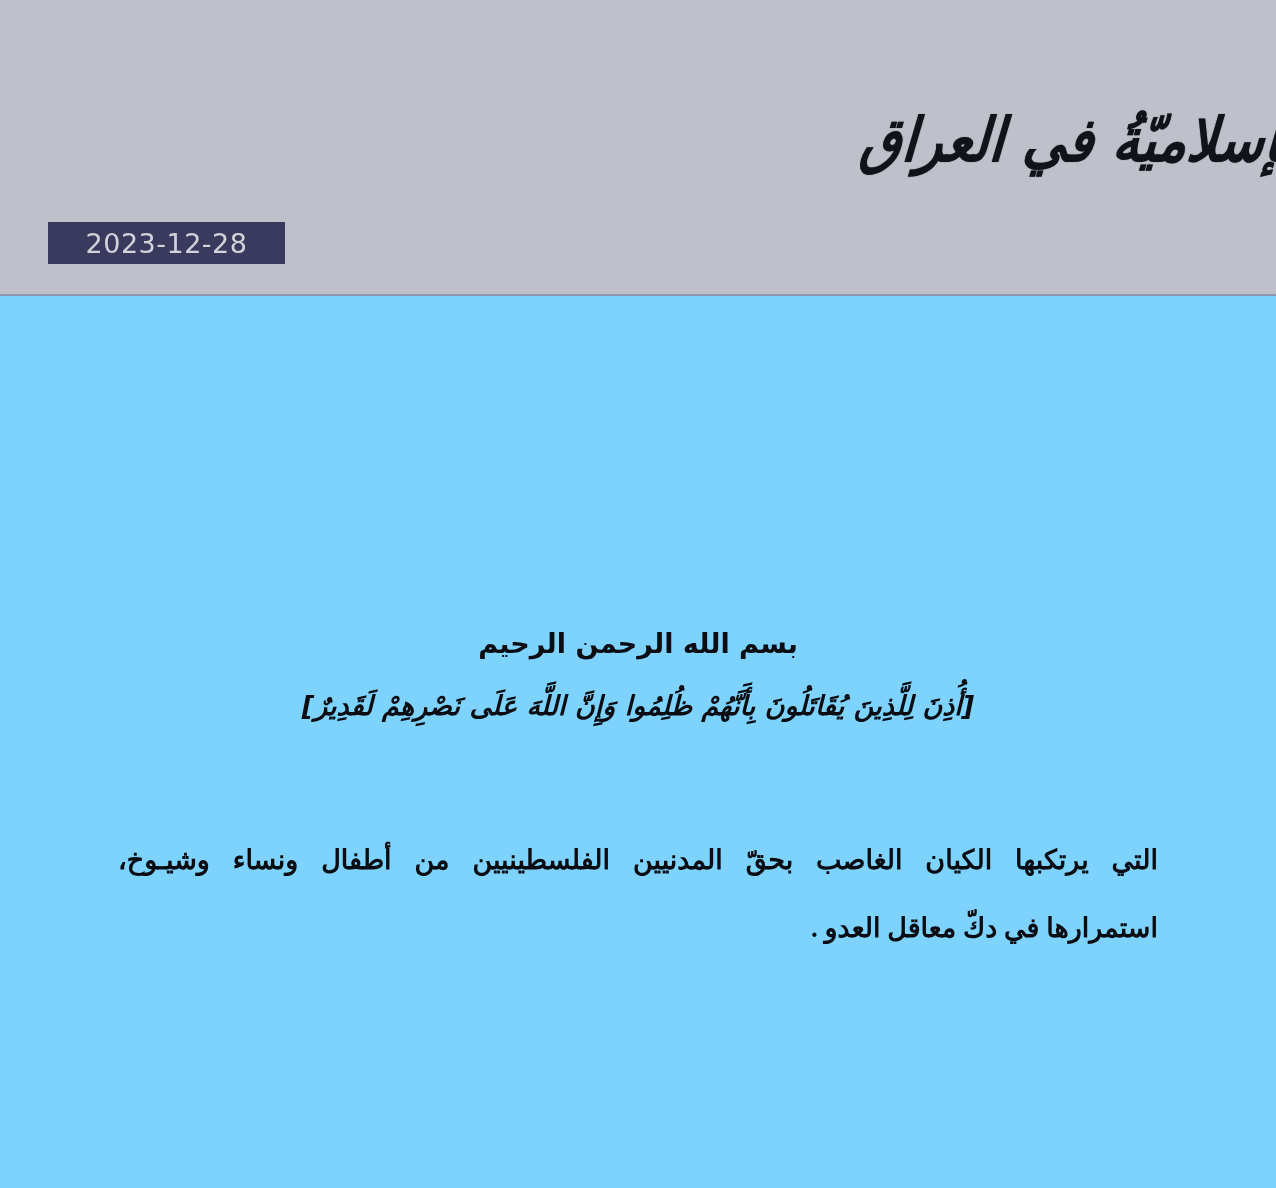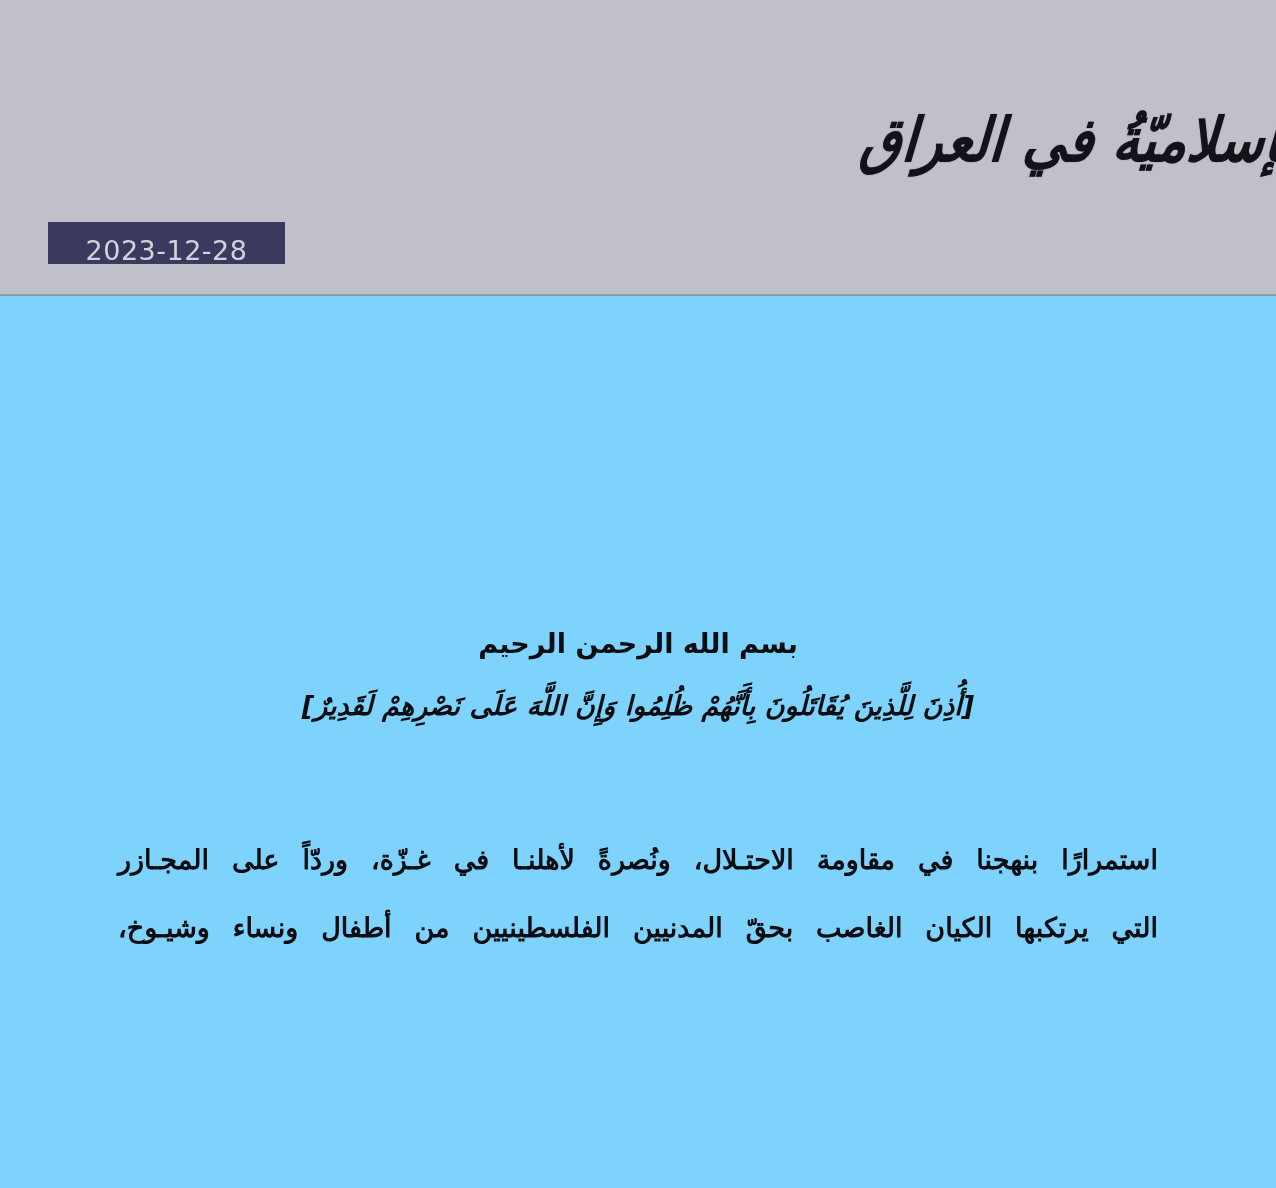--- a/index.html
+++ b/index.html
@@ -59,21 +59,21 @@
   }
 
   .date-badge {
     position: absolute;
     left: 48px;
     top: 222px;
     width: 237px;
     height: 42px;
     background: #3a3a5e;
     display: flex;
-    align-items: flex-end;
+    align-items: center;
     justify-content: center;
     direction: ltr;
   }
   .date-badge .date-text {
     font-family: "DejaVu Sans", "Liberation Sans", sans-serif;
     font-size: 27px;
     font-weight: 400;
     color: #d2d2da;
     letter-spacing: 0.5px;
     line-height: 1;
@@ -176,19 +176,19 @@
   </div>
 
   <div class="body-area">
 
     <div class="basmala">بسم الله الرحمن الرحيم</div>
 
     <div class="opening-verse">[أُذِنَ لِلَّذِينَ يُقَاتَلُونَ بِأَنَّهُمْ ظُلِمُوا  وَإِنَّ اللَّهَ عَلَى نَصْرِهِمْ لَقَدِيرٌ]</div>
 
     <div class="statement-body">
       <p>
-        <span class="line">استمرارًا بنهجنا في مقاومة الاحتـلال، ونُصرةً لأهلنـا في غـزّة، وردّاً على المجـازر</span>
         <span class="line">التي يرتكبها الكيان الغاصب بحقّ المدنيين الفلسطينيين من أطفال ونساء وشيـوخ،</span>
+        <span class="line last">استمرارها في دكّ معاقل العدو .</span>
       </p>
     </div>
 
   </div>
 </div>
 
 </body></html>

